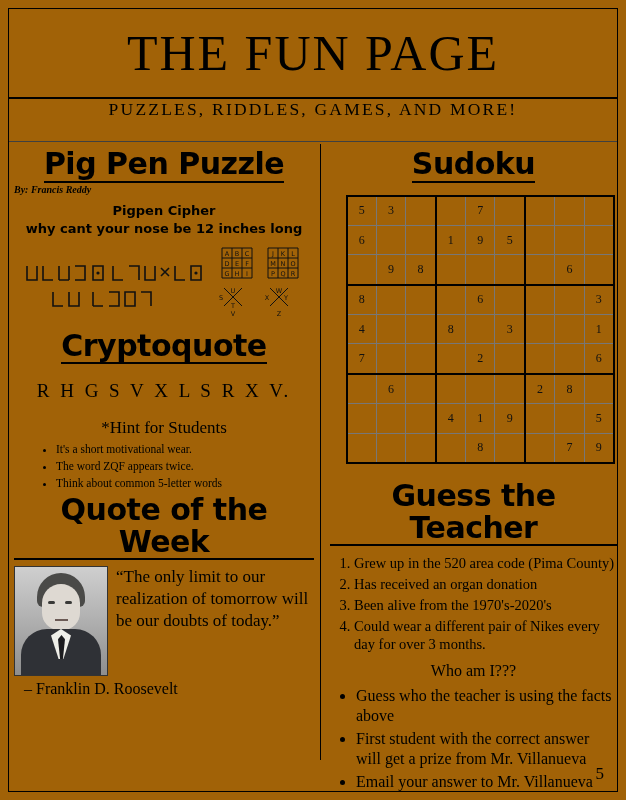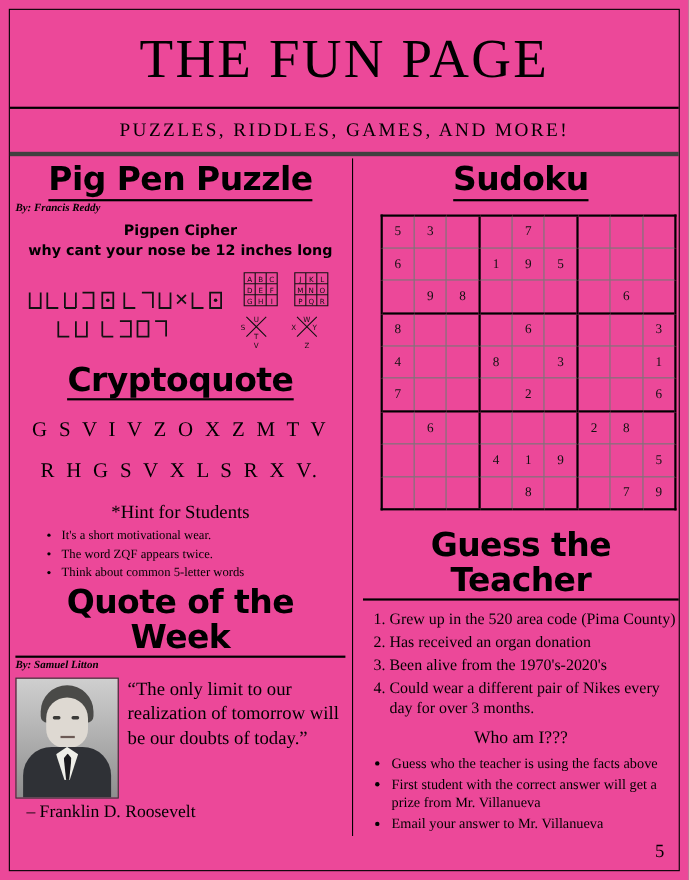--- a/index.html
+++ b/index.html
@@ -4,21 +4,21 @@
 <style>
   html, body {
     margin: 0;
     padding: 0;
     background: #9a9a9a;
   }
   .page {
     position: relative;
     width: 626px;
     height: 800px;
-    background: #ec4899;
+    background: #a16207;
     box-sizing: border-box;
     overflow: hidden;
     font-family: "Liberation Serif", serif;
     color: #000;
   }
   .frame {
     position: absolute;
     left: 8px;
     top: 8px;
     right: 8px;
@@ -45,24 +45,24 @@
     letter-spacing: 2px;
     line-height: 1;
     text-align: center;
   }
   .subhead {
     position: absolute;
     left: 9px;
     top: 99px;
     width: 608px;
     height: 43px;
-    border-bottom: 4px solid #404040;
+    border-bottom: 1px solid #404040;
     box-sizing: border-box;
     display: flex;
-    align-items: center;
+    align-items: flex-start;
     justify-content: center;
   }
   .subhead-text {
     font-family: "Liberation Serif", serif;
     font-size: 17.5px;
     letter-spacing: 2.2px;
     text-align: center;
   }
 
   
@@ -270,21 +270,21 @@
     text-align: center;
     font-family: "Liberation Serif", serif;
     font-weight: normal;
     font-size: 16px;
     margin-top: 8px;
   }
   ul.teacher-rules {
     margin: 6px 0 0 0;
     padding-left: 26px;
     font-family: "Liberation Serif", serif;
-    font-size: 13px;
+    font-size: 16px;
     line-height: 1.25;
   }
   ul.teacher-rules li { margin-bottom: 3px; }
 
   
   .page-number {
     position: absolute;
     right: 22px;
     bottom: 16px;
     font-family: "Liberation Serif", serif;
@@ -383,35 +383,33 @@
             </g>
           </svg>
         </div>
       </div>
     </div>
 
     <div style="margin-top:6px;">
       <div class="head-wrap">
         <div class="sec-head">Cryptoquote</div>
       </div>
-      <div class="crypto-line">G S V   I V Z O   X Z M T V</div>
       <div class="crypto-line">R H   G S V   X L S R X V.</div>
       <div class="hint-title">*Hint for Students</div>
       <ul class="hints">
         <li>It's a short motivational wear.</li>
         <li>The word ZQF appears twice.</li>
         <li>Think about common 5-letter words</li>
       </ul>
     </div>
 
     <div style="">
       <div class="head-wrap">
         <div class="sec-head">Quote of the Week</div>
       </div>
-      <div class="byline">By: Samuel Litton</div>
       <div class="quote-block">
         <div class="portrait">
           <div class="hair"></div>
           <div class="face"></div>
           <div class="eye-l"></div>
           <div class="eye-r"></div>
           <div class="mouth"></div>
           <div class="suit"></div>
           <div class="shirt"></div>
           <div class="tie"></div>

